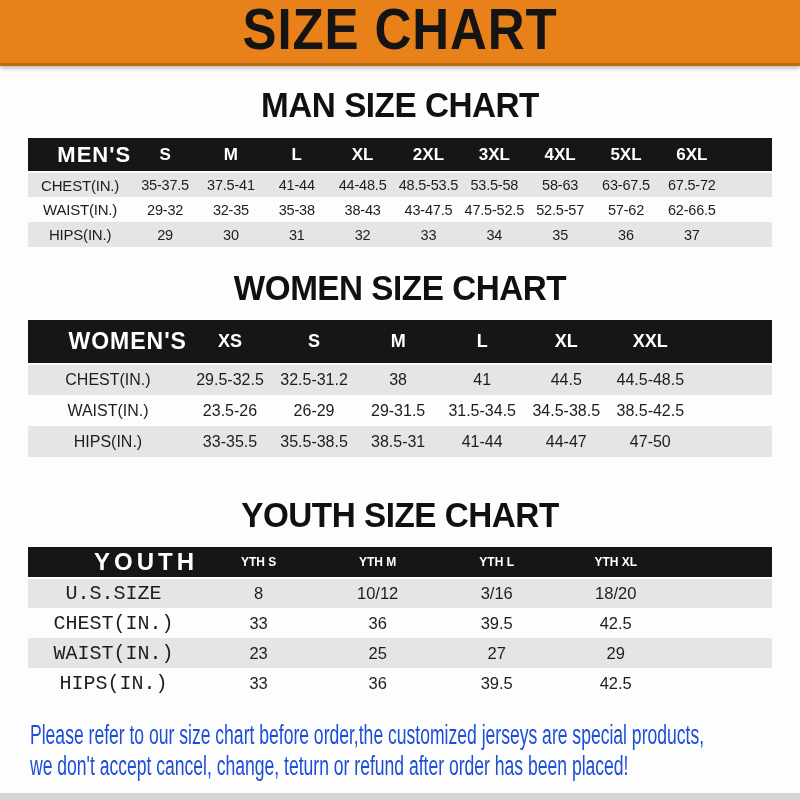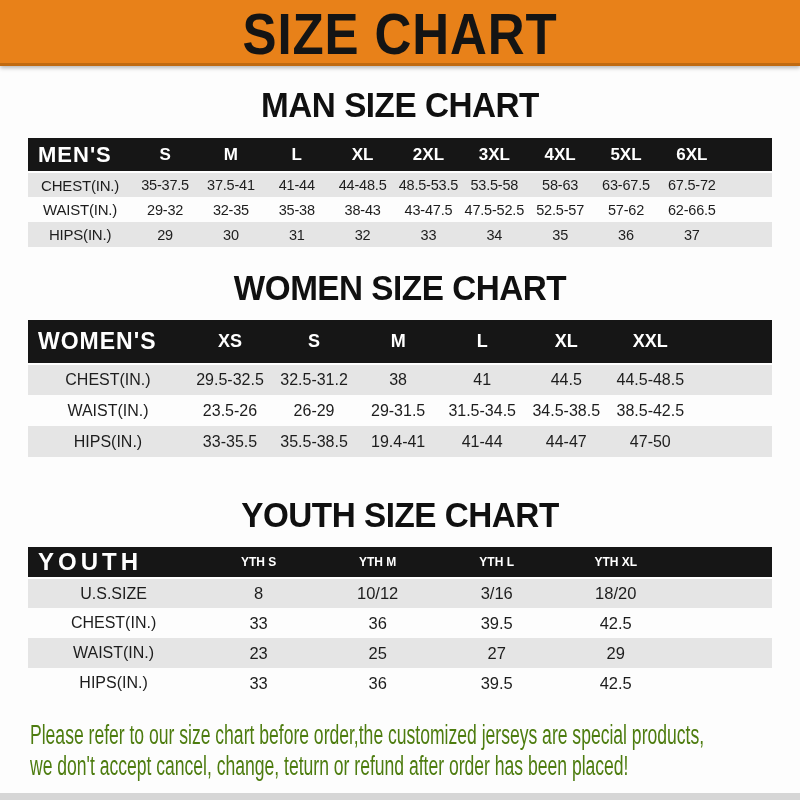--- a/index.html
+++ b/index.html
@@ -1,59 +1,59 @@
 <!DOCTYPE html>
 <html><head>
 <meta charset="utf-8">
 <style>
   html,body{margin:0;padding:0;background:#ffffff;}
   body{font-family:"Liberation Sans", sans-serif;}
   .page{width:800px;height:800px;position:relative;overflow:hidden;background:#fdfdfd;margin:0 auto;}
 
   
-  .banner{height:66px;background:#E88119;display:flex;align-items:flex-end;justify-content:center;
+  .banner{height:66px;background:#E88119;display:flex;align-items:flex-start;justify-content:center;
           border-bottom:3px solid #c06a10;box-sizing:border-box;box-shadow:0 2px 4px rgba(0,0,0,.28);}
   .banner h1{margin:0;font-size:58px;font-weight:bold;color:#141414;line-height:1;
              transform:scaleX(.88);letter-spacing:1px;white-space:nowrap;}
 
   
   .section-heading{margin:0;text-align:center;font-weight:bold;color:#101010;
                    font-size:35px;line-height:36px;letter-spacing:-.5px;transform:scaleX(.95);}
   .hd-men{margin-top:21px;margin-bottom:15px;}
   .hd-women{margin-top:23px;margin-bottom:14px;}
   .hd-youth{margin-top:40px;margin-bottom:14px;}
 
   
   .size-table{width:744px;margin:0 auto;border-collapse:collapse;table-layout:fixed;}
   .size-table tr.bar{background:#161616;}
   .size-table th{font-weight:bold;color:#fff;}
-  .size-table th.bar-label{text-align:left;padding-left:10px;white-space:nowrap;}
+  .size-table th.bar-label{text-align:right;padding-left:10px;white-space:nowrap;}
   .size-table th.bar-size{text-align:center;}
   .size-table tbody td{text-align:center;color:#1d1d1d;}
   .size-table tbody tr.gray{background:#E5E5E5;}
   .size-table tbody tr:first-child{border-top:2px solid #fff;}
   .size-table td.row-label{white-space:nowrap;}
 
   .t-men tr.bar{height:34px;} .t-men th.bar-label{font-size:22px;letter-spacing:1px;}
   .t-men th.bar-size{font-size:17px;} .t-men tbody tr{height:25px;}
   .t-men tbody td{font-size:14.5px;letter-spacing:-.2px;} .t-men td.row-label{font-size:15px;}
   .t-men col.c-label{width:14%;} .t-men col.c-data{width:8.85%;} .t-men col.c-spacer{width:6.35%;}
 
   .t-women tr.bar{height:44px;} .t-women th.bar-label{font-size:23px;letter-spacing:1px;margin-left:7px;}
   .t-women th.bar-size{font-size:18px;} .t-women tbody tr{height:31px;}
   .t-women tbody td{font-size:16px;} .t-women td.row-label{font-size:16px;}
   .t-women col.c-label{width:21.5%;} .t-women col.c-data{width:11.3%;} .t-women col.c-spacer{width:10.7%;}
 
   .t-youth tr.bar{height:30px;} .t-youth th.bar-label{font-size:24px;letter-spacing:4px;}
   .t-youth th.bar-size{font-size:12px;} .t-youth tbody tr{height:30px;}
-  .t-youth tbody td{font-size:16.5px;} .t-youth td.row-label{font-size:16px;}
+  .t-youth tbody td{font-size:16.5px;} .t-youth td.row-label{font-size:20px;font-family:Liberation Mono, monospace;}
   .t-youth col.c-label{width:23%;} .t-youth col.c-data{width:16%;} .t-youth col.c-spacer{width:13%;}
 
   
-  .footer{margin:22px 0 0 30px;color:#4d7c0f;}
+  .footer{margin:22px 0 0 30px;color:#1d4ed8;}
   .footer-inner{transform:scaleX(.65);transform-origin:left top;}
   .footer-inner p{margin:0;font-size:27px;line-height:31px;white-space:nowrap;font-weight:normal;}
 
   .bottom-strip{position:absolute;left:0;right:0;bottom:0;height:7px;background:#D6D6D6;}
 </style>
 </head>
 <body>
 
 <div class="page">
 
@@ -181,21 +181,21 @@
               <td class="val">29-31.5</td>
               <td class="val">31.5-34.5</td>
               <td class="val">34.5-38.5</td>
               <td class="val">38.5-42.5</td>
               <td class="spacer"></td>
             </tr>
             <tr class="gray">
               <td class="row-label">HIPS(IN.)</td>
               <td class="val">33-35.5</td>
               <td class="val">35.5-38.5</td>
-              <td class="val">19.4-41</td>
+              <td class="val">38.5-31</td>
               <td class="val">41-44</td>
               <td class="val">44-47</td>
               <td class="val">47-50</td>
               <td class="spacer"></td>
             </tr>
           </tbody>
         </table>
     </section>
 
     <section>

